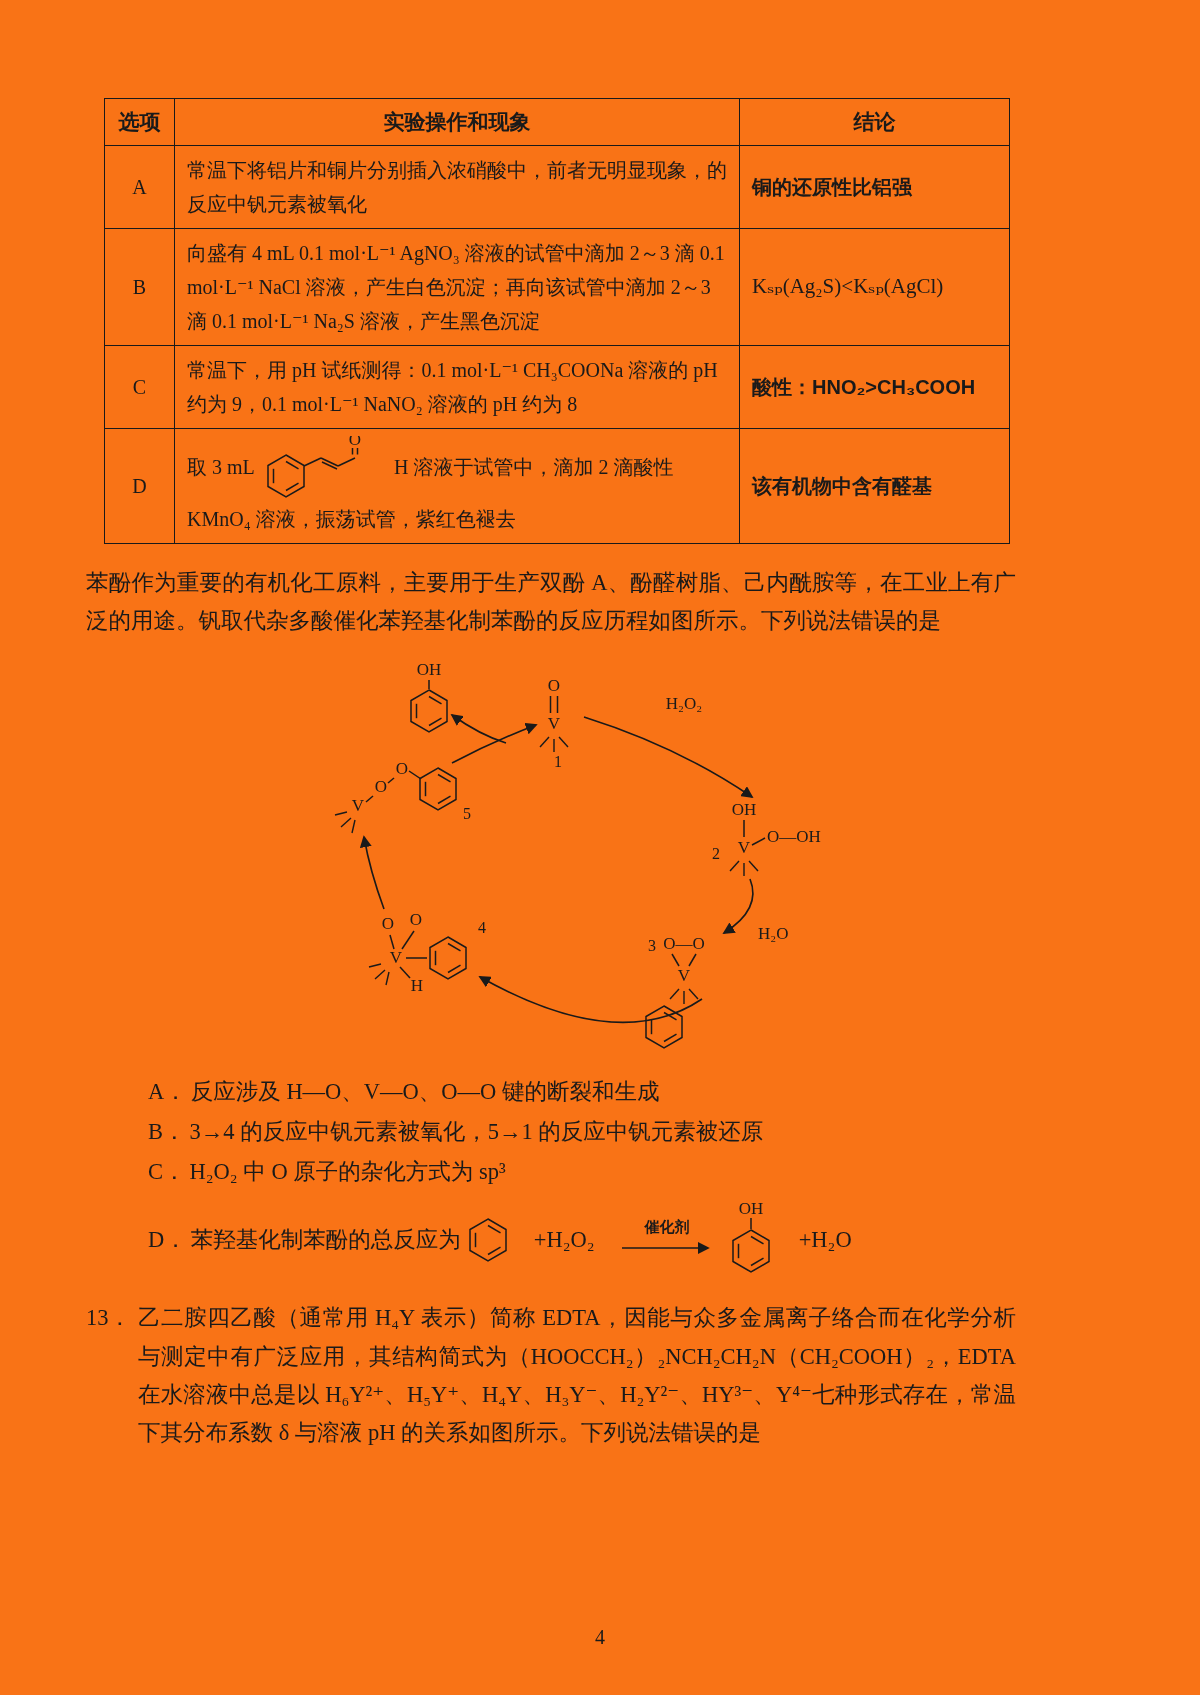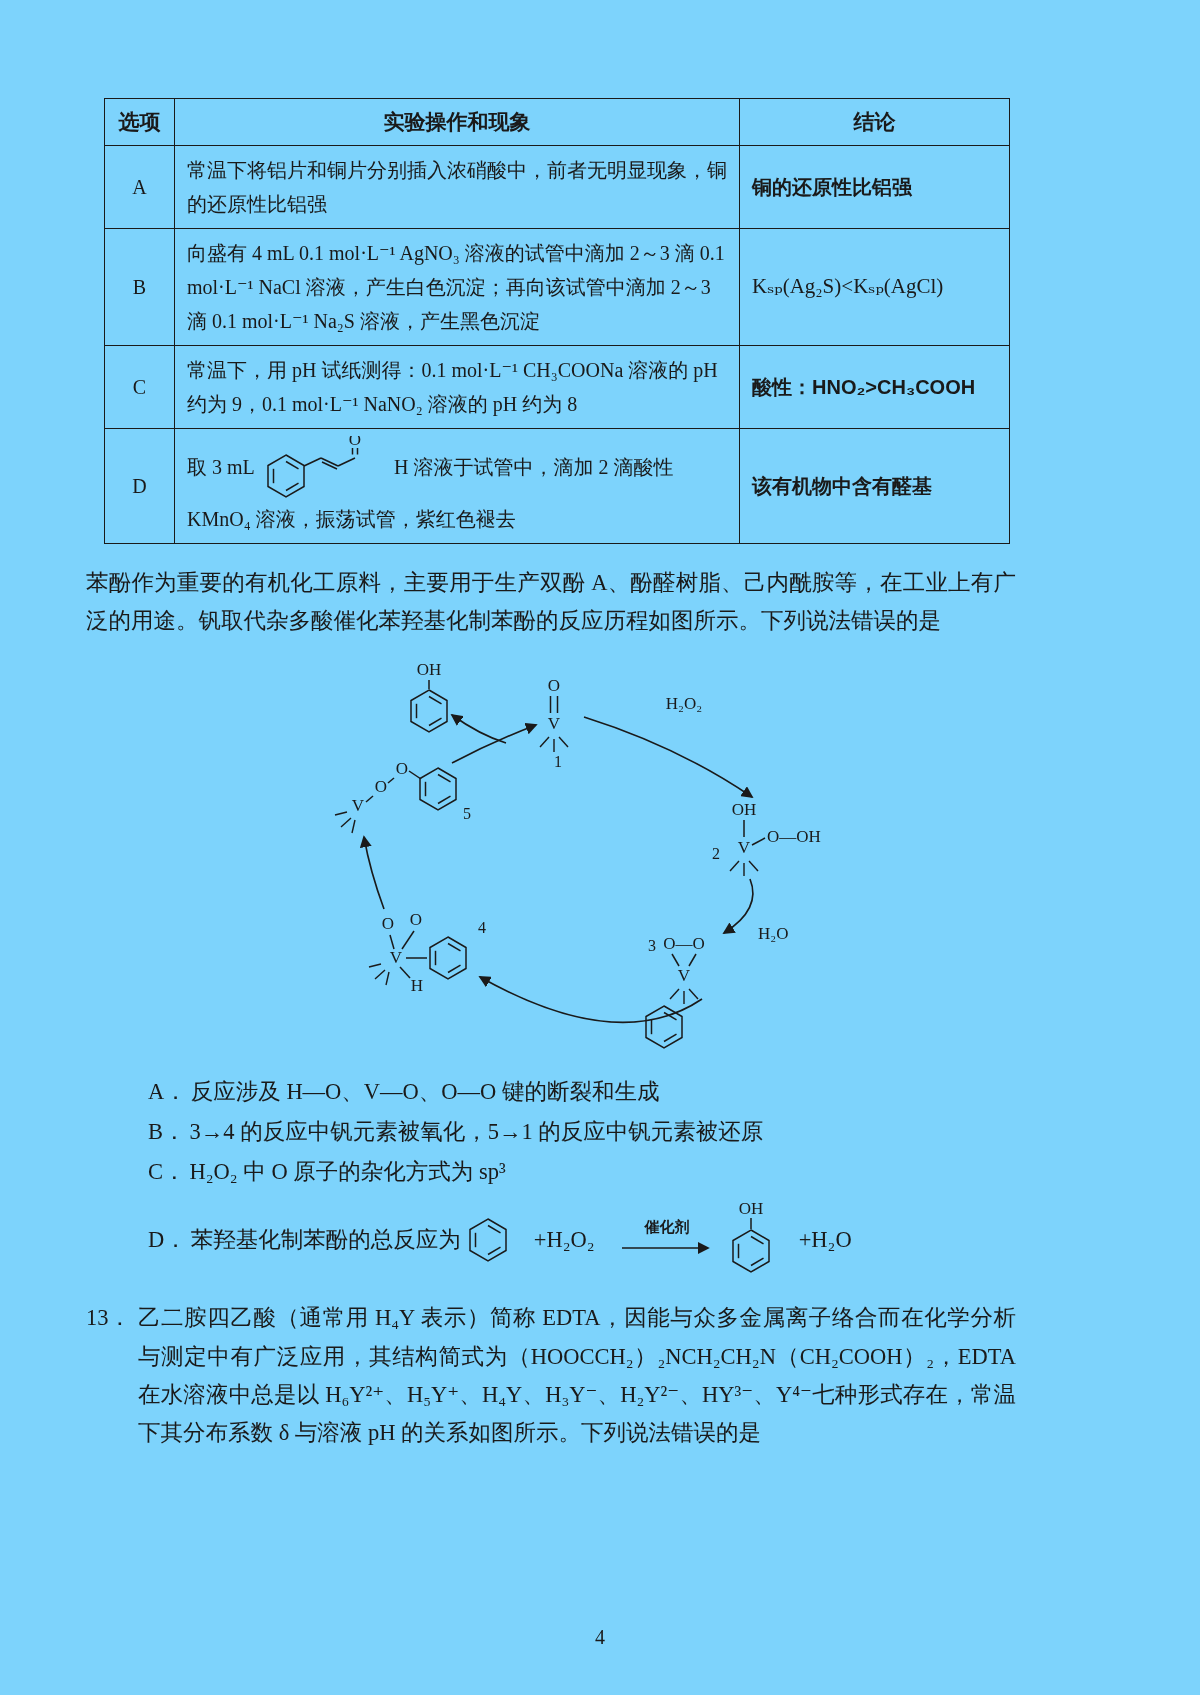--- a/index.html
+++ b/index.html
@@ -1,21 +1,21 @@
 <!DOCTYPE html>
 <html><head>
 <meta charset="utf-8">
 <style>
   * { box-sizing: border-box; }
   html, body { margin: 0; padding: 0; background: #ffffff; }
   .page {
     position: relative;
     width: 1200px;
     height: 1695px;
-    background: #7dd3fc;
+    background: #f97316;
     color: #1a1a1a;
     font-family: "Liberation Serif", "DejaVu Serif", serif;
     overflow: hidden;
   }
   .content { position: absolute; left: 86px; top: 98px; width: 930px; }
 
   
   table.exam {
     border-collapse: collapse;
     table-layout: fixed;
@@ -108,21 +108,21 @@
       <thead>
         <tr>
           <th>选项</th>
           <th>实验操作和现象</th>
           <th>结论</th>
         </tr>
       </thead>
       <tbody>
         <tr>
           <td class="opt">A</td>
-          <td class="op">常温下将铝片和铜片分别插入浓硝酸中，前者无明显现象，铜的还原性比铝强</td>
+          <td class="op">常温下将铝片和铜片分别插入浓硝酸中，前者无明显现象，的反应中钒元素被氧化</td>
           <td class="conc">铜的还原性比铝强</td>
         </tr>
         <tr>
           <td class="opt">B</td>
           <td class="op">向盛有 4 mL 0.1 mol·L⁻¹ AgNO₃ 溶液的试管中滴加 2～3 滴 0.1 mol·L⁻¹ NaCl 溶液，产生白色沉淀；再向该试管中滴加 2～3 滴 0.1 mol·L⁻¹ Na₂S 溶液，产生黑色沉淀</td>
           <td class="conc conc-formula">Kₛₚ(Ag₂S)&lt;Kₛₚ(AgCl)</td>
         </tr>
         <tr>
           <td class="opt">C</td>
           <td class="op">常温下，用 pH 试纸测得：0.1 mol·L⁻¹ CH₃COONa 溶液的 pH 约为 9，0.1 mol·L⁻¹ NaNO₂ 溶液的 pH 约为 8</td>

